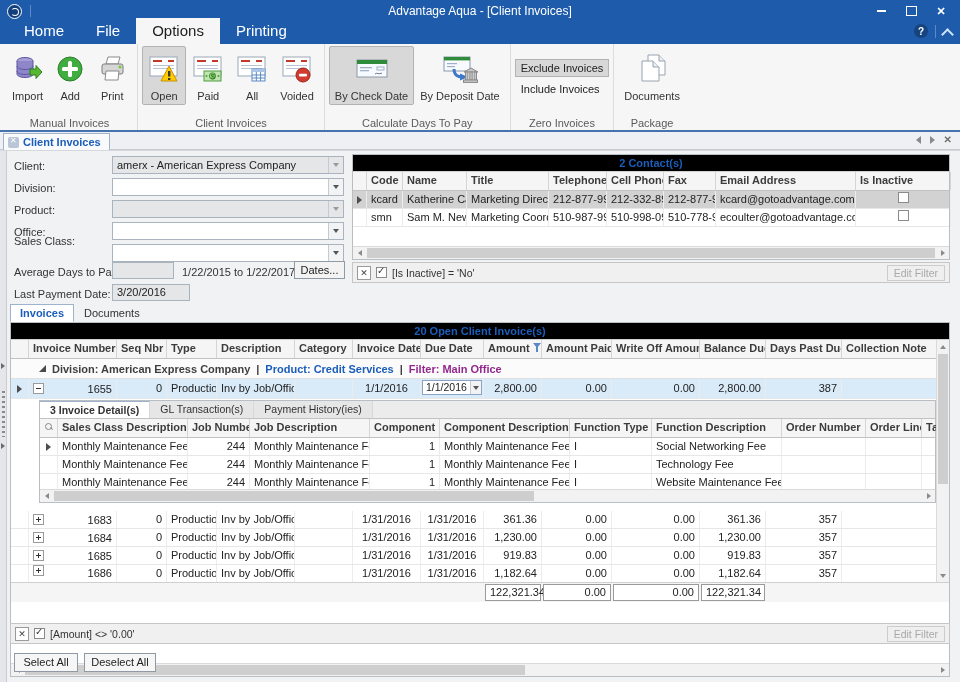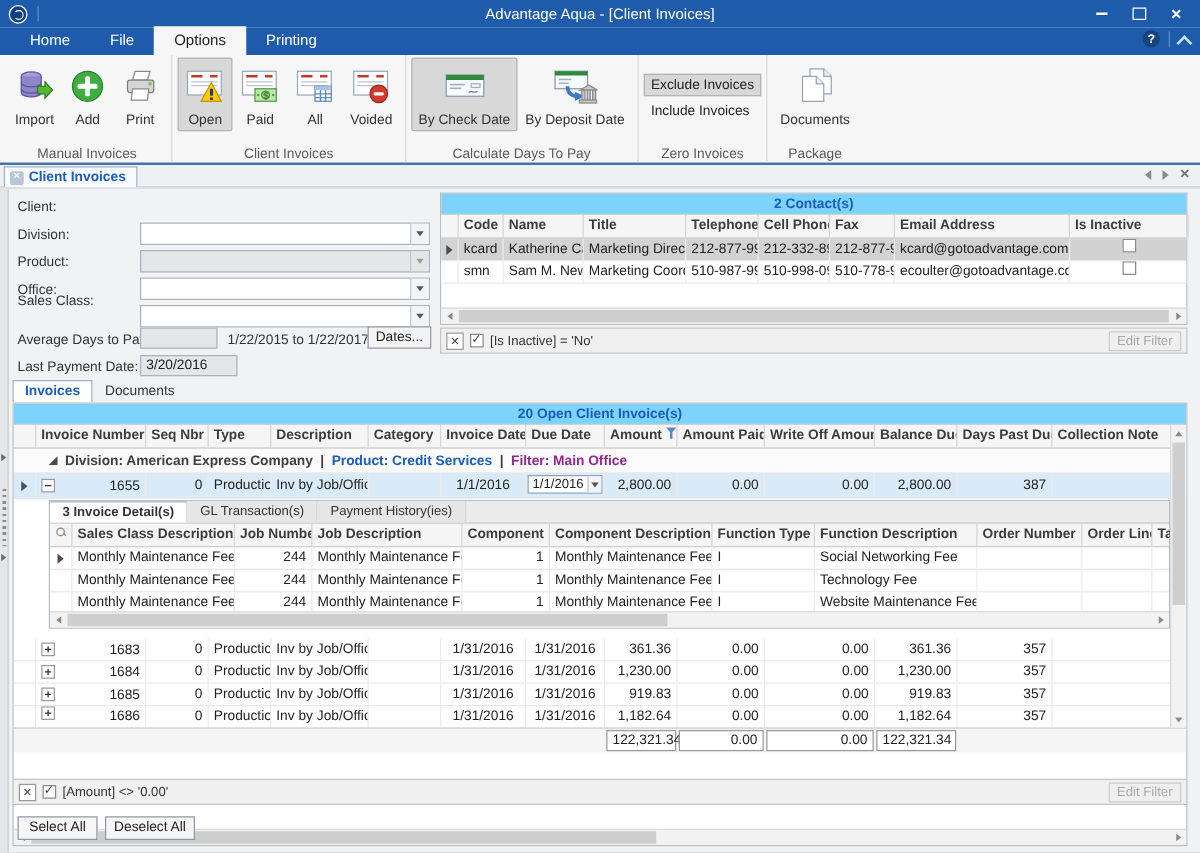--- a/index.html
+++ b/index.html
@@ -14,21 +14,21 @@
 .qat-sep { width:1px; height:12px; background:#5d8ac9; margin-left:8px; }
 .win-title { position:absolute; left:0; right:0; text-align:center; color:#fff; font-size:12px; }
 .win-controls { position:absolute; right:4px; top:0; height:22px; display:flex; }
 .win-btn { width:30px; height:22px; display:flex; align-items:center; justify-content:center; color:#fff; font-size:12px; }
 .glyph-min::after { content:""; width:9px; height:2px; background:#fff; }
 .glyph-max::after { content:""; width:9px; height:8px; border:1.5px solid #fff; }
 .glyph-close::after { content:"✕"; font-size:11px; font-weight:bold; }
 
 
 .menubar { position:absolute; top:22px; left:0; width:960px; height:22px; background:#1e5cab; display:flex; align-items:flex-end; }
-.menu-tab { color:#fff; font-size:12px; padding:4px 16px 5px; cursor:default; }
+.menu-tab { color:#fff; font-size:15px; padding:4px 16px 5px; cursor:default; }
 .menu-tab.active { background:#f6f6f6; color:#1d1d1d; }
 .menu-right { position:absolute; right:8px; top:2px; display:flex; align-items:center; gap:7px; }
 .help-icon { width:14px; height:14px; border-radius:50%; background:#17437e; color:#fff; font-size:10px; font-weight:bold; display:flex; align-items:center; justify-content:center; }
 .help-icon::after{content:"?";}
 .menu-right .sep { width:1px; height:13px; background:#5d8ac9; }
 .chev-up { width:9px; height:9px; position:relative; }
 .chev-up::after{ content:""; position:absolute; left:0; top:3px; width:7px; height:7px; border-left:2px solid #cfe3ff; border-top:2px solid #cfe3ff; transform:rotate(45deg); }
 
 
 .ribbon { position:absolute; top:44px; left:0; width:960px; height:88px; background:#f6f6f6; border-bottom:2px solid #4673ae; display:flex; padding-left:2px; }
@@ -67,21 +67,21 @@
 .combo .dd { position:absolute; right:0; top:0; width:15px; height:16px; background:#f2f3f5; border-left:1px solid #c4cad1; display:flex; align-items:center; justify-content:center; }
 .combo .dd::after { content:""; width:0; height:0; border-top:4px solid #555; border-left:3.5px solid transparent; border-right:3.5px solid transparent; }
 .combo.disabled { background:#e4e6e8; }
 .combo.disabled .dd { background:#e4e6e8; }
 .combo.disabled .dd::after { border-top-color:#9a9a9a; }
 .robox { position:absolute; background:#e4e6e8; border:1px solid #aab4be; height:17px; line-height:15px; padding:0 4px; font-size:11px; }
 .pushbtn { position:absolute; background:#f3f3f3; border:1px solid #8f9aa5; text-align:center; font-size:11px; }
 
 
 .panelbox { position:absolute; background:#fff; border:1px solid #b9bec5; }
-.gcaption { height:17px; background:#7dd3fc; border-bottom:1px solid #d0d0d0; text-align:center; color:#1a5dba; font-weight:bold; line-height:16px; font-size:11px; }
+.gcaption { height:17px; background:#000000; border-bottom:1px solid #d0d0d0; text-align:center; color:#1a5dba; font-weight:bold; line-height:16px; font-size:11px; }
 .ghead { display:flex; background:#f5f5f5; border-bottom:1px solid #c2c2c2; font-weight:bold; color:#3c3c3c; }
 .ghead > span { border-right:1px solid #d5d5d5; padding:0 4px; height:18px; line-height:17px; overflow:hidden; white-space:nowrap; flex:none; }
 .grow { display:flex; border-bottom:1px solid #e7e7e7; background:#fff; }
 .grow > span { border-right:1px solid #ececec; padding:0 4px; height:17px; line-height:16px; overflow:hidden; white-space:nowrap; flex:none; font-size:11px; }
 .grow.sel-gray { background:#d2d2d2; }
 .grow.sel-blue { background:#d9ebf9; }
 .num { text-align:right; }
 .ctr { text-align:center; }
 .rowind { display:flex; align-items:center; justify-content:center; }
 .tri-r { width:0; height:0; border-left:5px solid #4d4d4d; border-top:4px solid transparent; border-bottom:4px solid transparent; }
@@ -354,20 +354,24 @@
 
   <div class="workspace">
     <div class="splitter">
       <div class="sp-arrow" style="top:212px"></div>
       <div class="sp-dots"></div>
       <div class="sp-arrow" style="top:292px"></div>
     </div>
   </div>
 
   <div class="f-label" style="top:160px">Client:</div>
+  <div class="combo disabled" style="top:156px">
+    <span class="val">amerx - American Express Company</span>
+      <span class="dd"></span>
+  </div>
   <div class="f-label" style="top:182px">Division:</div>
   <div class="combo" style="top:178px">
     <span class="val"></span>
       <span class="dd"></span>
   </div>
   <div class="f-label" style="top:204px">Product:</div>
   <div class="combo disabled" style="top:200px">
     <span class="val"></span>
       <span class="dd"></span>
   </div>

